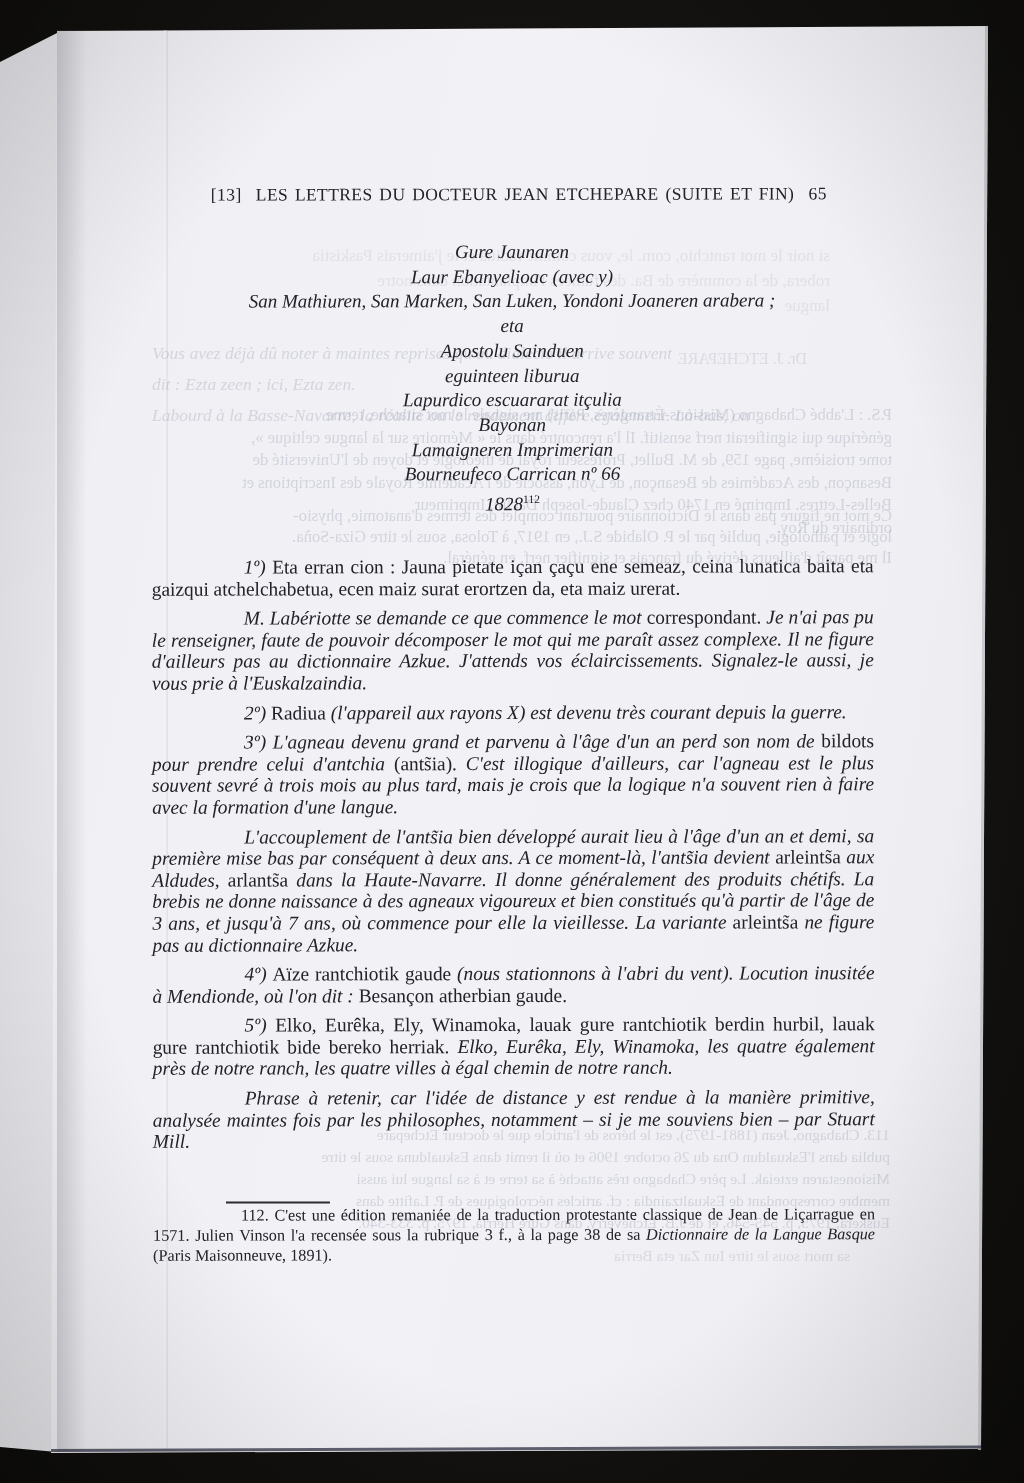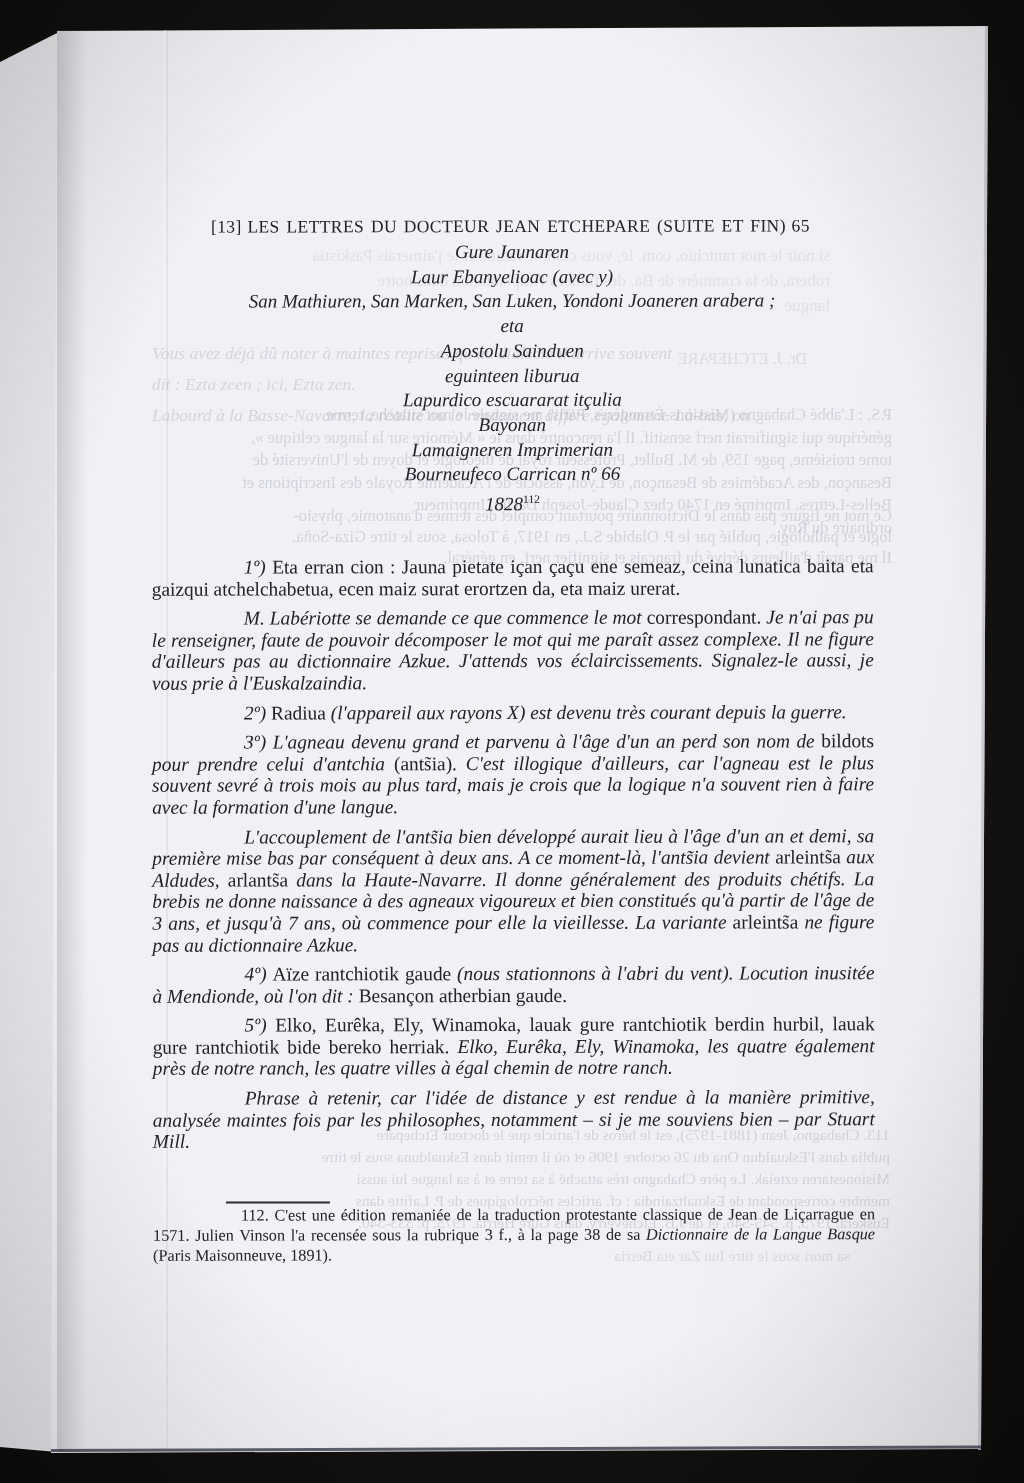--- a/index.html
+++ b/index.html
@@ -37,23 +37,23 @@
     position:absolute;left:51px;top:1449px;width:930px;height:3px;
     background:#3b3d4d;transform:rotate(-.22deg);transform-origin:left top;opacity:.8;
   }
   .vignette{position:absolute;inset:0;pointer-events:none;
     background:radial-gradient(ellipse at 50% 48%, rgba(0,0,0,0) 62%, rgba(0,0,0,.14) 100%);}
   
   .content{position:absolute;left:0;top:0;width:1024px;height:1483px;
     color:#232129;transform:rotate(-.12deg);z-index:3;}
   .hdr{position:absolute;top:184px;left:152px;width:722px;display:flex;align-items:baseline;
     font-size:17.5px;letter-spacing:.4px;}
-  .hdr .bracket{margin-left:60px;margin-top:32px;}
+  .hdr .bracket{margin-left:60px;}
   .hdr .htitle{flex:1;text-align:center;word-spacing:2px;}
-  .hdr .pnum{margin-right:63px;}
+  .hdr .pnum{margin-right:46px;}
   .tblock{position:absolute;top:240px;left:152px;width:722px;text-align:center;
     font-style:italic;font-size:19px;line-height:24.7px;}
   .tblock sup{font-style:normal;font-size:11.5px;margin-top:38px;}
   .bodytxt{position:absolute;top:556px;left:152px;width:722px;
     font-size:19.4px;line-height:21.6px;text-align:justify;}
   .bodytxt p{margin:0 0 8px 0;text-indent:92px;}
   .it{font-style:italic;}
   .fn-rule{position:absolute;top:1201px;left:225px;width:104px;height:2px;background:#2c2b31;}
   .fnote{position:absolute;top:1206px;left:152px;width:722px;
     font-size:16.2px;line-height:19.8px;text-align:justify;}

